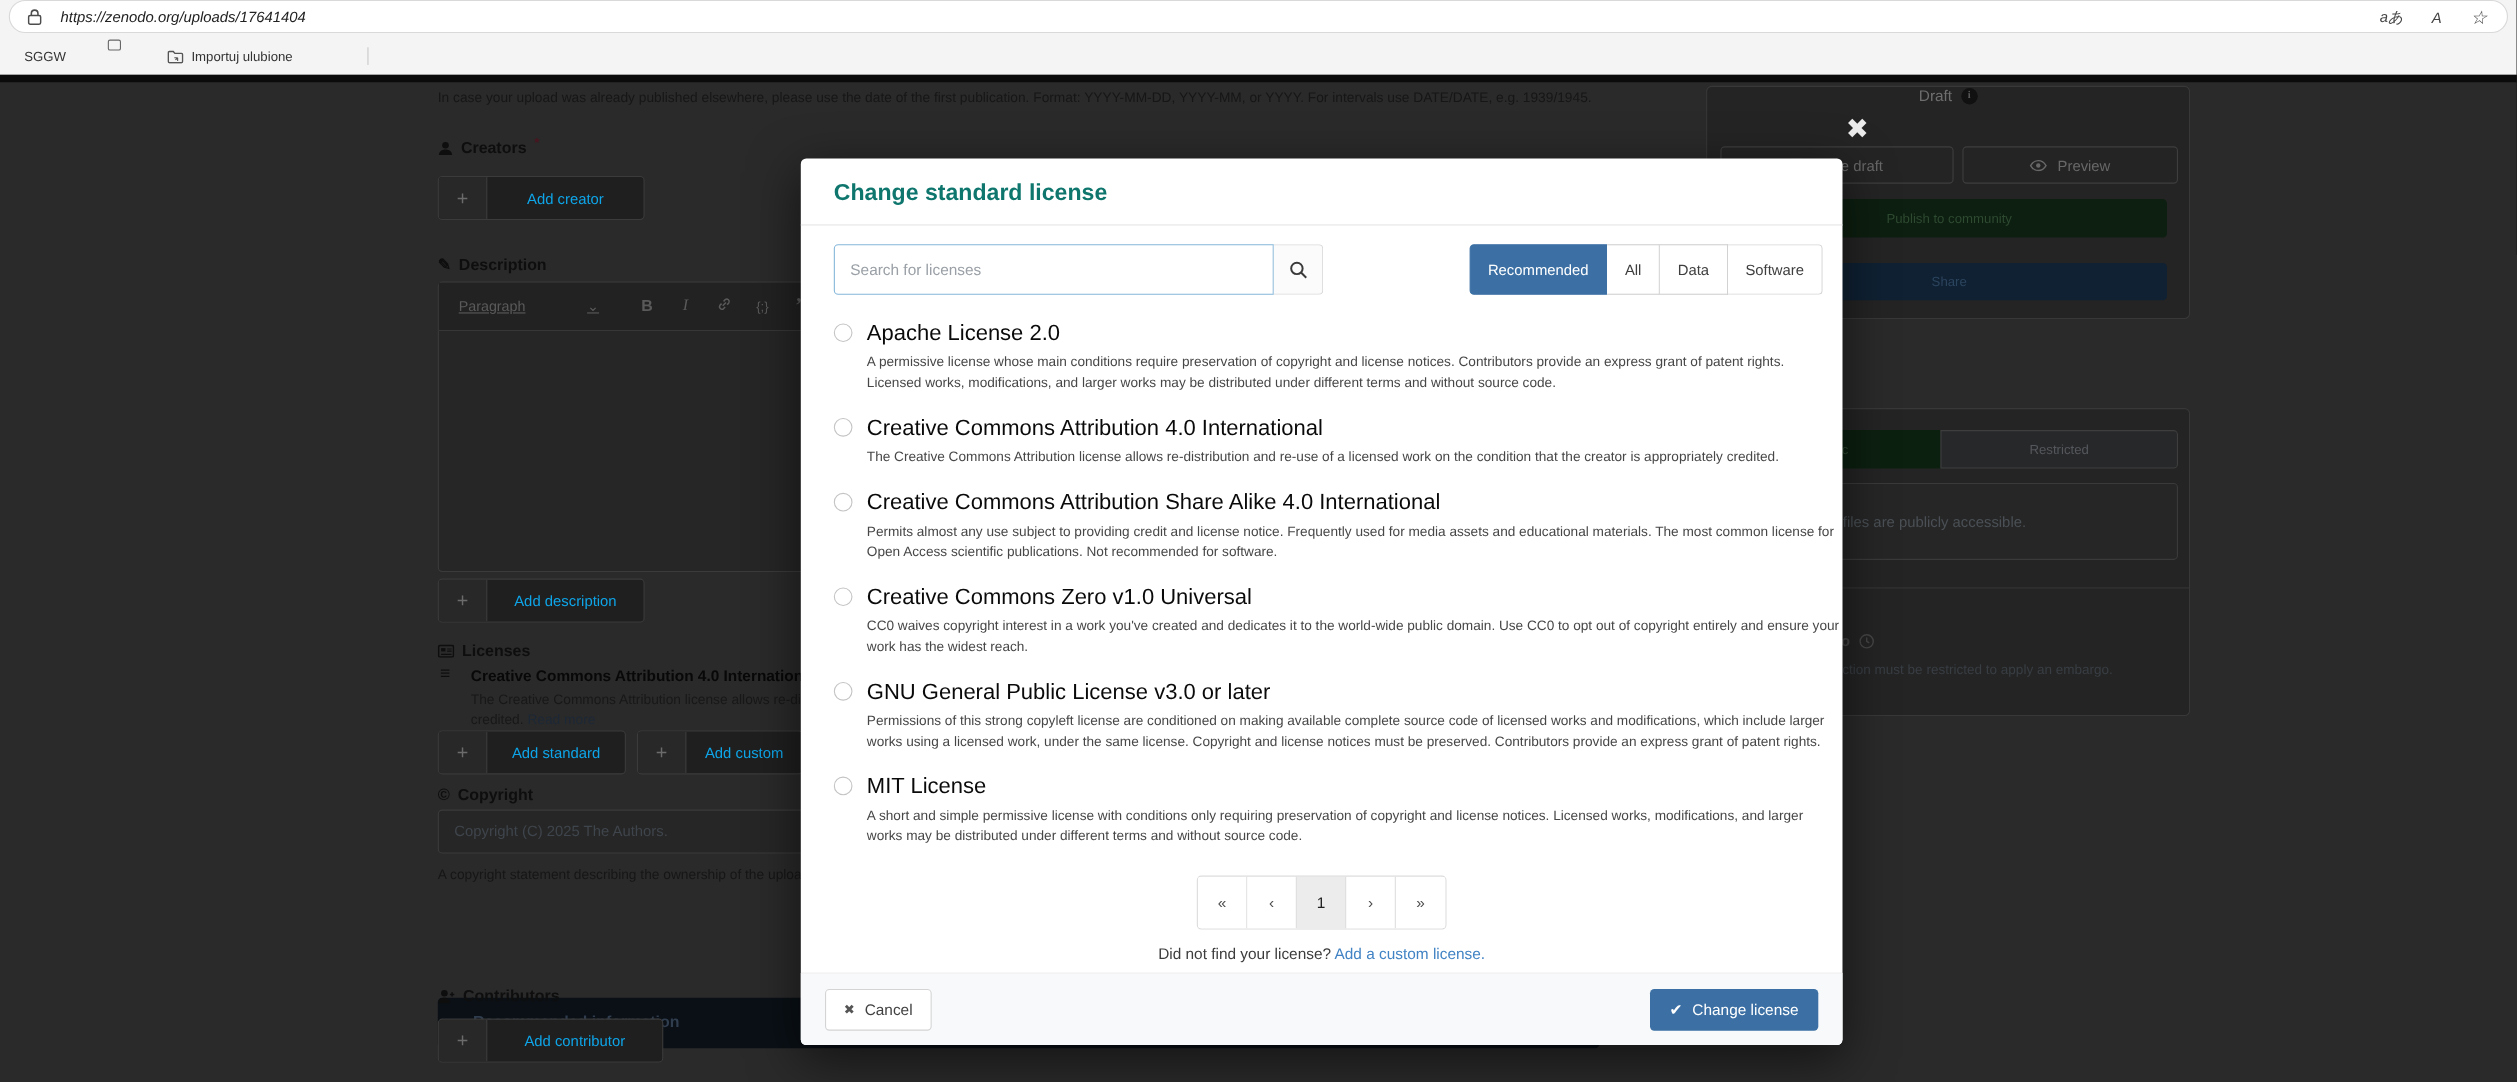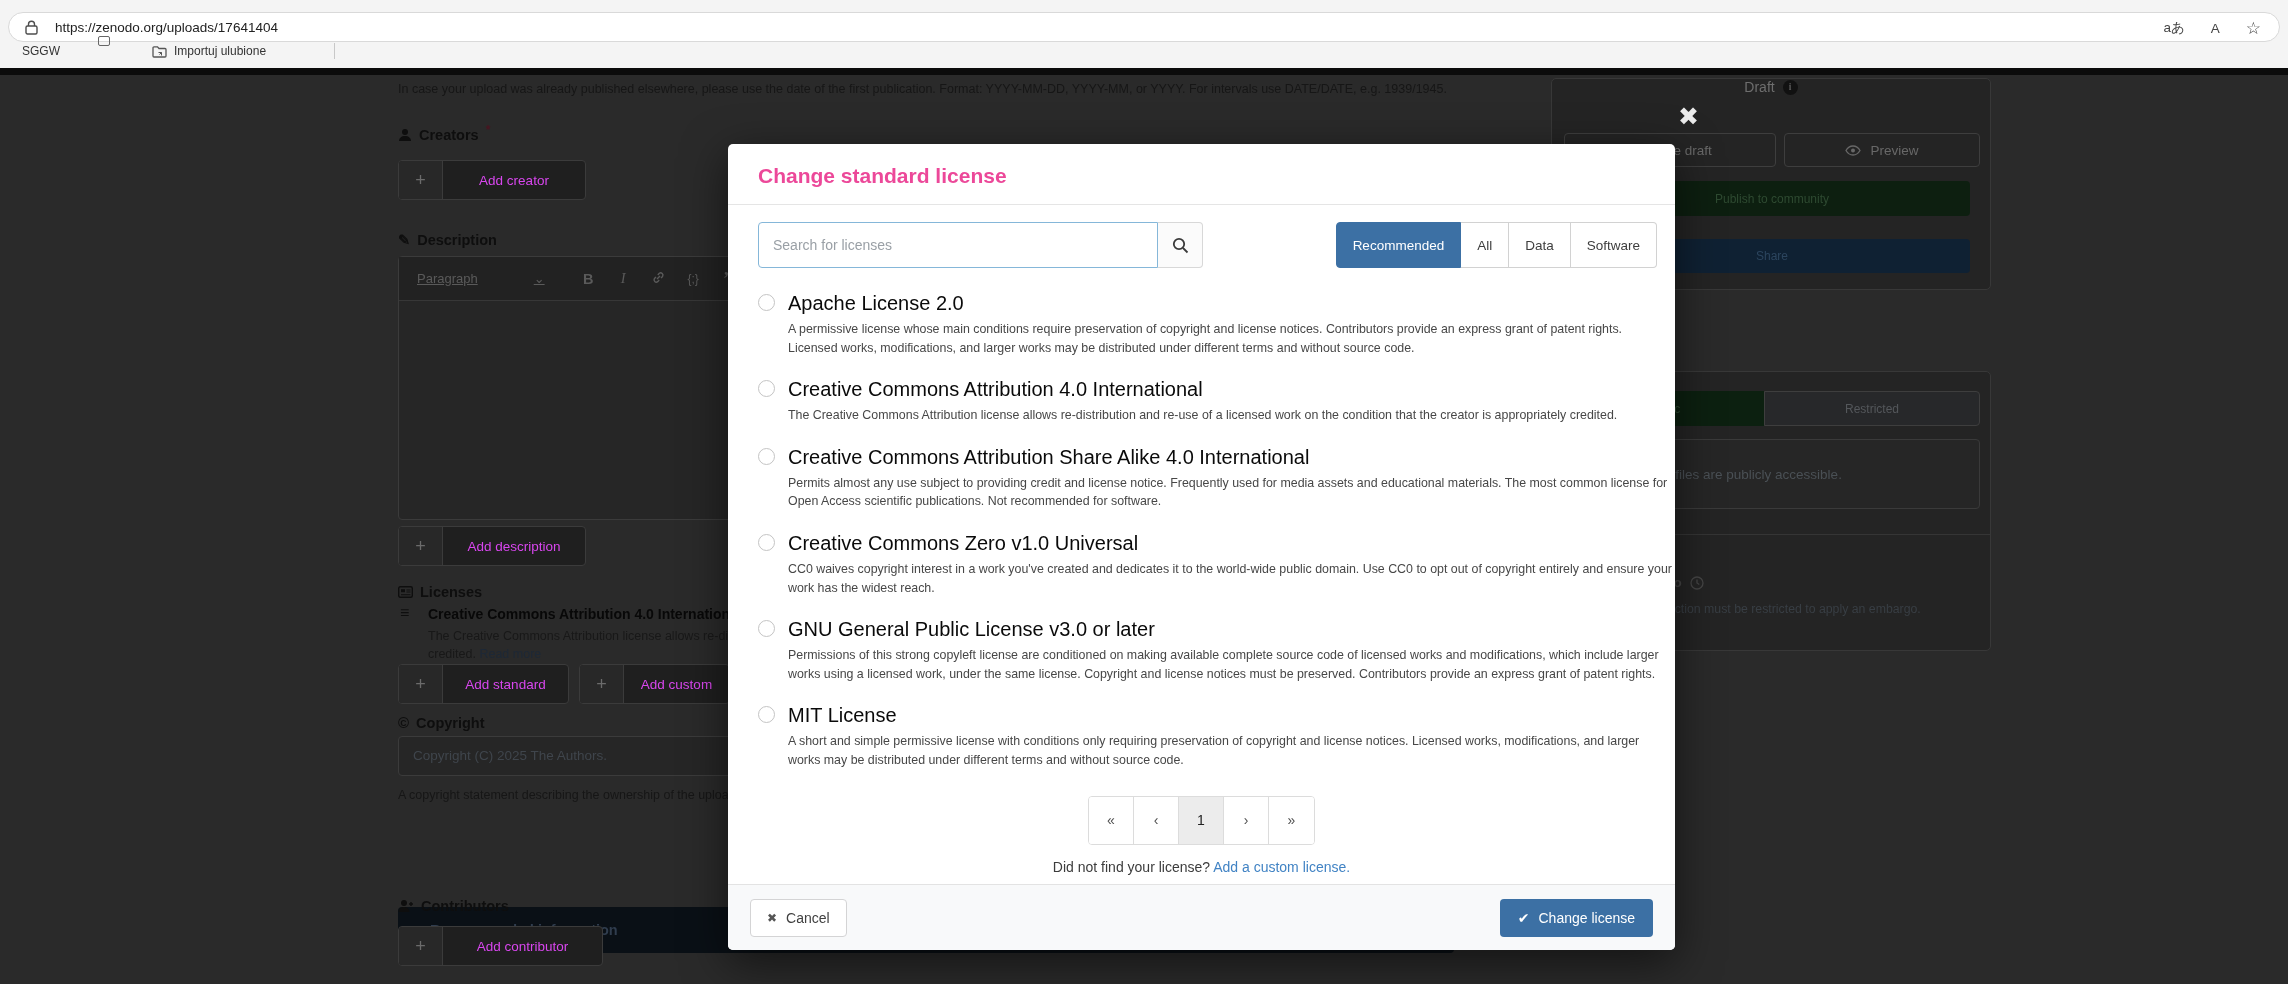--- a/index.html
+++ b/index.html
@@ -2,22 +2,22 @@
 <html><head>
 <meta charset="utf-8">
 <style>
   * { margin:0; padding:0; box-sizing:border-box; }
   html,body { background:#000; }
   body { font-family:"Liberation Sans", sans-serif; }
   #stage { position:relative; width:2288px; height:984px; overflow:hidden; background:#2a2a2a; }
 
   
   #chrome { position:absolute; top:0; left:0; width:2288px; height:68px; background:#f4f4f4; }
-  .addr-pill { position:absolute; top:12px; left:8px; width:2272px; height:30px; background:#fff;
-               border:1px solid #d9d9d9; border-radius:15px; }
+  .addr-pill { position:absolute; top:0; left:8px; width:2272px; height:30px; background:#fff;
+               border:1px solid #d9d9d9; border-radius:15px;font-style:italic; }
   .addr-url { position:absolute; left:46px; top:0; line-height:30px; font-size:13.5px; color:#222; }
   .addr-lock { position:absolute; left:16px; top:7px; color:#4d4d4d; }
   .addr-icons { position:absolute; right:18px; top:0; height:30px; display:flex; align-items:center; gap:26px;
                 color:#454545; font-size:13.5px; }
   .addr-icons .star { font-size:17px; }
   #bookmarks { position:absolute; top:36px; left:12px; width:2288px; height:30px; font-size:12px; color:#333; }
   .bm-item { position:absolute; top:0; line-height:30px; display:flex; align-items:center; gap:7px; }
   .bm-favicon { display:inline-block; width:12px; height:10px; border:1.4px solid #666; border-radius:2px; }
   .bm-divider { position:absolute; left:322px; top:7px; width:1px; height:16px; background:#c8c8c8; }
   #page-top-strip { position:absolute; top:68px; left:0; width:2288px; height:7px; background:#0b0b0b; }
@@ -26,21 +26,21 @@
   #page { position:absolute; top:75px; left:0; width:2288px; height:909px; background:#2a2a2a; }
   .help-text { position:absolute; font-size:12.5px; color:#161616; }
   .sec-label { position:absolute; display:flex; align-items:center; gap:7px;
                font-size:14.5px; font-weight:bold; color:#0e0e0e; }
   .sec-label .req { color:#4a1420; font-size:12px; position:relative; top:-5px; }
   .dicon { color:#0e0e0e; display:inline-flex; }
   .btn-add { position:absolute; height:40px; display:flex; background:#1f1f1f; border:1px solid #3b3b3b;
              border-radius:4px; overflow:hidden; cursor:pointer; }
   .btn-add .plus { width:44px; background:#282828; border-right:1px solid #3b3b3b; color:#6b6b6b;
                    font-size:18px; display:flex; align-items:center; justify-content:center; }
-  .btn-add .lbl { flex:1; display:flex; align-items:center; justify-content:center; color:#d946ef; font-size:13.5px; }
+  .btn-add .lbl { flex:1; display:flex; align-items:center; justify-content:center; color:#0ea5e9; font-size:13.5px; }
 
   #editor { position:absolute; left:398px; top:256px; width:1060px; height:264px;
             border:1px solid #3b3b3b; border-radius:4px; background:#262626; }
   #editor-toolbar { height:44px; background:#222; border-bottom:1px solid #373737; display:flex;
                     align-items:center; padding-left:18px; color:#5a5a5a; }
   .tb-para { display:flex; align-items:center; gap:56px; font-size:13px; padding-right:26px;text-decoration:underline; }
   .tb-ico { width:35px; text-align:center; font-size:14.5px; }
   .tb-b { font-weight:bold; } .tb-i { font-style:italic; font-family:"Liberation Serif",serif; }
   .tb-q { font-size:19px; font-family:"Liberation Serif",serif; font-weight:bold; }
 
@@ -77,21 +77,21 @@
   #vis-divider { position:absolute; left:0; top:162px; width:438px; border-top:1px solid #353535; }
   #embargo-title { position:absolute; left:12px; top:203px; display:flex; align-items:center; gap:8px;
                    color:#454545; font-size:13.5px; font-weight:bold; }
   #embargo-desc { position:absolute; left:12px; top:230px; width:420px; color:#383e44; font-size:12.3px; }
 
   
   #modal-close { position:absolute; left:1678px; top:102px; color:#ececec; font-size:25px; cursor:pointer; }
   #modal { position:absolute; left:728px; top:144px; width:947px; height:806px; background:#fff;
            border-radius:5px; box-shadow:0 12px 45px rgba(0,0,0,.55); }
   #m-header { padding:20px 30px 16px 30px; border-bottom:1px solid #e5e5e5; }
-  #m-title { font-size:21px; font-weight:bold; color:#ec4899; }
+  #m-title { font-size:21px; font-weight:bold; color:#0f766e; }
   #m-body { position:relative; padding:17px 30px 0 30px; }
   #search-row { display:flex; align-items:stretch; height:46px; }
   #search-input { width:400px; height:46px; border:1px solid #85b7d9; border-radius:4px 0 0 4px;
                   font-size:14px; padding:0 14px; color:#333; outline:none; font-family:"Liberation Sans",sans-serif; }
   #search-input::placeholder { color:#9aa0a6; }
   #search-btn { width:45px; height:46px; background:#fbfbfb; border:1px solid #d8d8d8; border-left:none;
                 border-radius:0 4px 4px 0; display:flex; align-items:center; justify-content:center; cursor:pointer; color:#3a3a3a; }
   #filter-group { position:absolute; right:18px; top:17px; height:46px; display:flex; }
   .filter-btn { height:46px; padding:0 16px; display:flex; align-items:center; background:#fff;
                 border:1px solid #d2d2d2; border-left:none; font-size:13.5px; color:#3e3e3e; cursor:pointer; }

